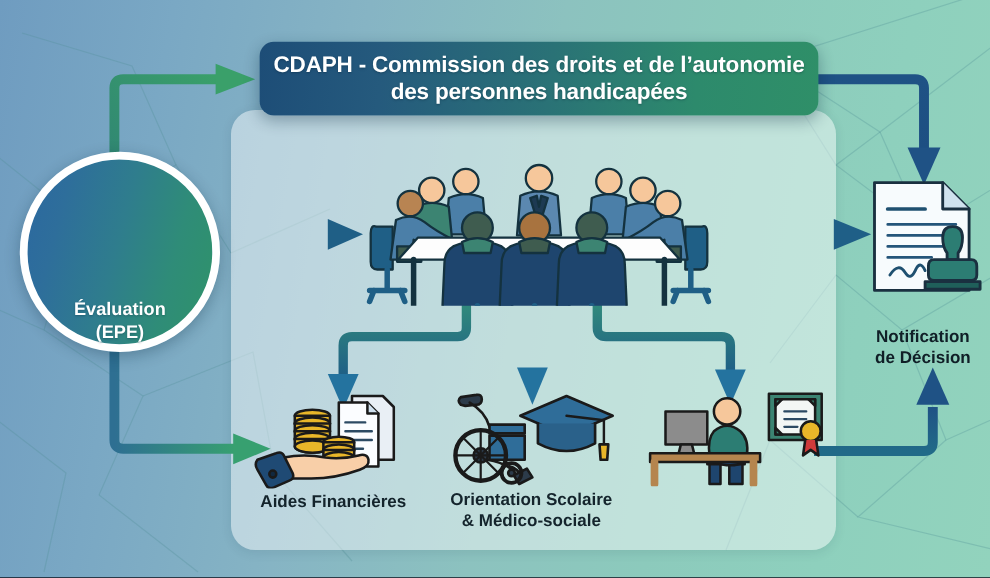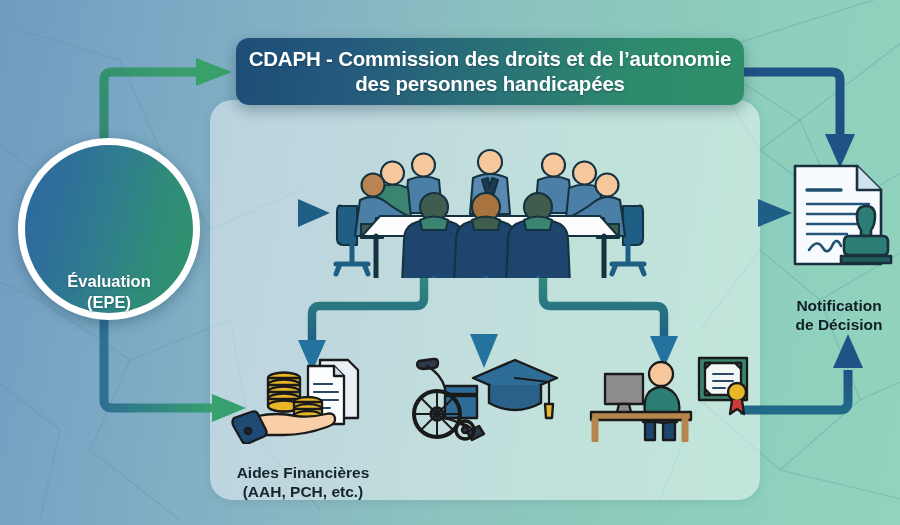--- a/index.html
+++ b/index.html
@@ -94,21 +94,21 @@
   
   .outcome {
     position: absolute;
     width: 190px;
     display: flex;
     flex-direction: column;
     align-items: center;
   }
   .outcome .art { height: 92px; display: flex; align-items: flex-end; justify-content: center; }
   .outcome .cap {
-    margin-top: 20px;
+    margin-top: 4px;
     text-align: center;
     color: #14242c;
     font-size: 15.5px;
     font-weight: bold;
     line-height: 1.2;
   }
   #out-aides { left: 208px; top: 352px; }
   #out-orient { left: 388px; top: 350px; }
   #out-vie { left: 573px; top: 350px; }
   
@@ -357,21 +357,20 @@
           </g>
 
           <path d="M30 64 q18 -4 38 0 q14 2 30 -2 q8 -2 9 4 q1 6 -8 9 q-22 8 -44 8 l-26 0 z" fill="#f8cfa8"></path>
           <path d="M6 66 q-3 4 0 9 l8 14 q2 4 7 2 l14 -6 q5 -2 3 -7 l-8 -16 q-2 -4 -7 -2 z" fill="#1f4a74"></path>
           <circle cx="20" cy="79" r="3.2" fill="#11283f"></circle>
         </g>
       </svg>
     </div>
     <div class="cap">
       <span>Aides Financières</span><br>
-      <span>(AAH, PCH, etc.)</span>
     </div>
   </div>
 
   <div class="outcome" id="out-orient">
     <div class="art">
       <svg width="160" height="92" viewBox="0 0 160 92">
         <g stroke="#1a1a1a" stroke-width="2.4" stroke-linejoin="round" stroke-linecap="round">
 
           <path d="M16 18 q-4 -4 0 -7 l14 -2 q5 -1 5 4 q0 5 -5 5 l-10 1 z" fill="#2c3b4a"></path>
           <path d="M24 16 q14 8 18 22" fill="none"></path>
@@ -389,20 +388,24 @@
           <circle cx="62" cy="80" r="3" fill="#2c3b4a"></circle>
 
           <path d="M70 28 L112 10 L154 28 L112 46 Z" fill="#2f6d99"></path>
           <path d="M86 35 l0 18 q26 14 52 0 l0 -18" fill="#2a618a"></path>
           <path d="M112 28 L146 32" fill="none" stroke-width="2.2"></path>
           <path d="M146 32 l0 22" fill="none" stroke-width="2.2"></path>
           <path d="M142 54 l8 0 l-1 14 l-6 0 z" fill="#e8b629"></path>
         </g>
       </svg>
     </div>
+    <div class="cap">
+      <span>Orientation Scolaire</span><br>
+      <span>&amp; Médico-sociale</span>
+    </div>
   </div>
 
   <div class="outcome" id="out-vie">
     <div class="art">
       <svg width="170" height="92" viewBox="0 0 170 92">
         <g stroke="#1a1a1a" stroke-width="2.3" stroke-linejoin="round" stroke-linecap="round">
 
           <path d="M22 24 l38 0 l0 30 l-38 0 z" fill="#8c8c8c"></path>
           <path d="M36 54 l10 0 l3 12 l-16 0 z" fill="#8c8c8c"></path>
 

